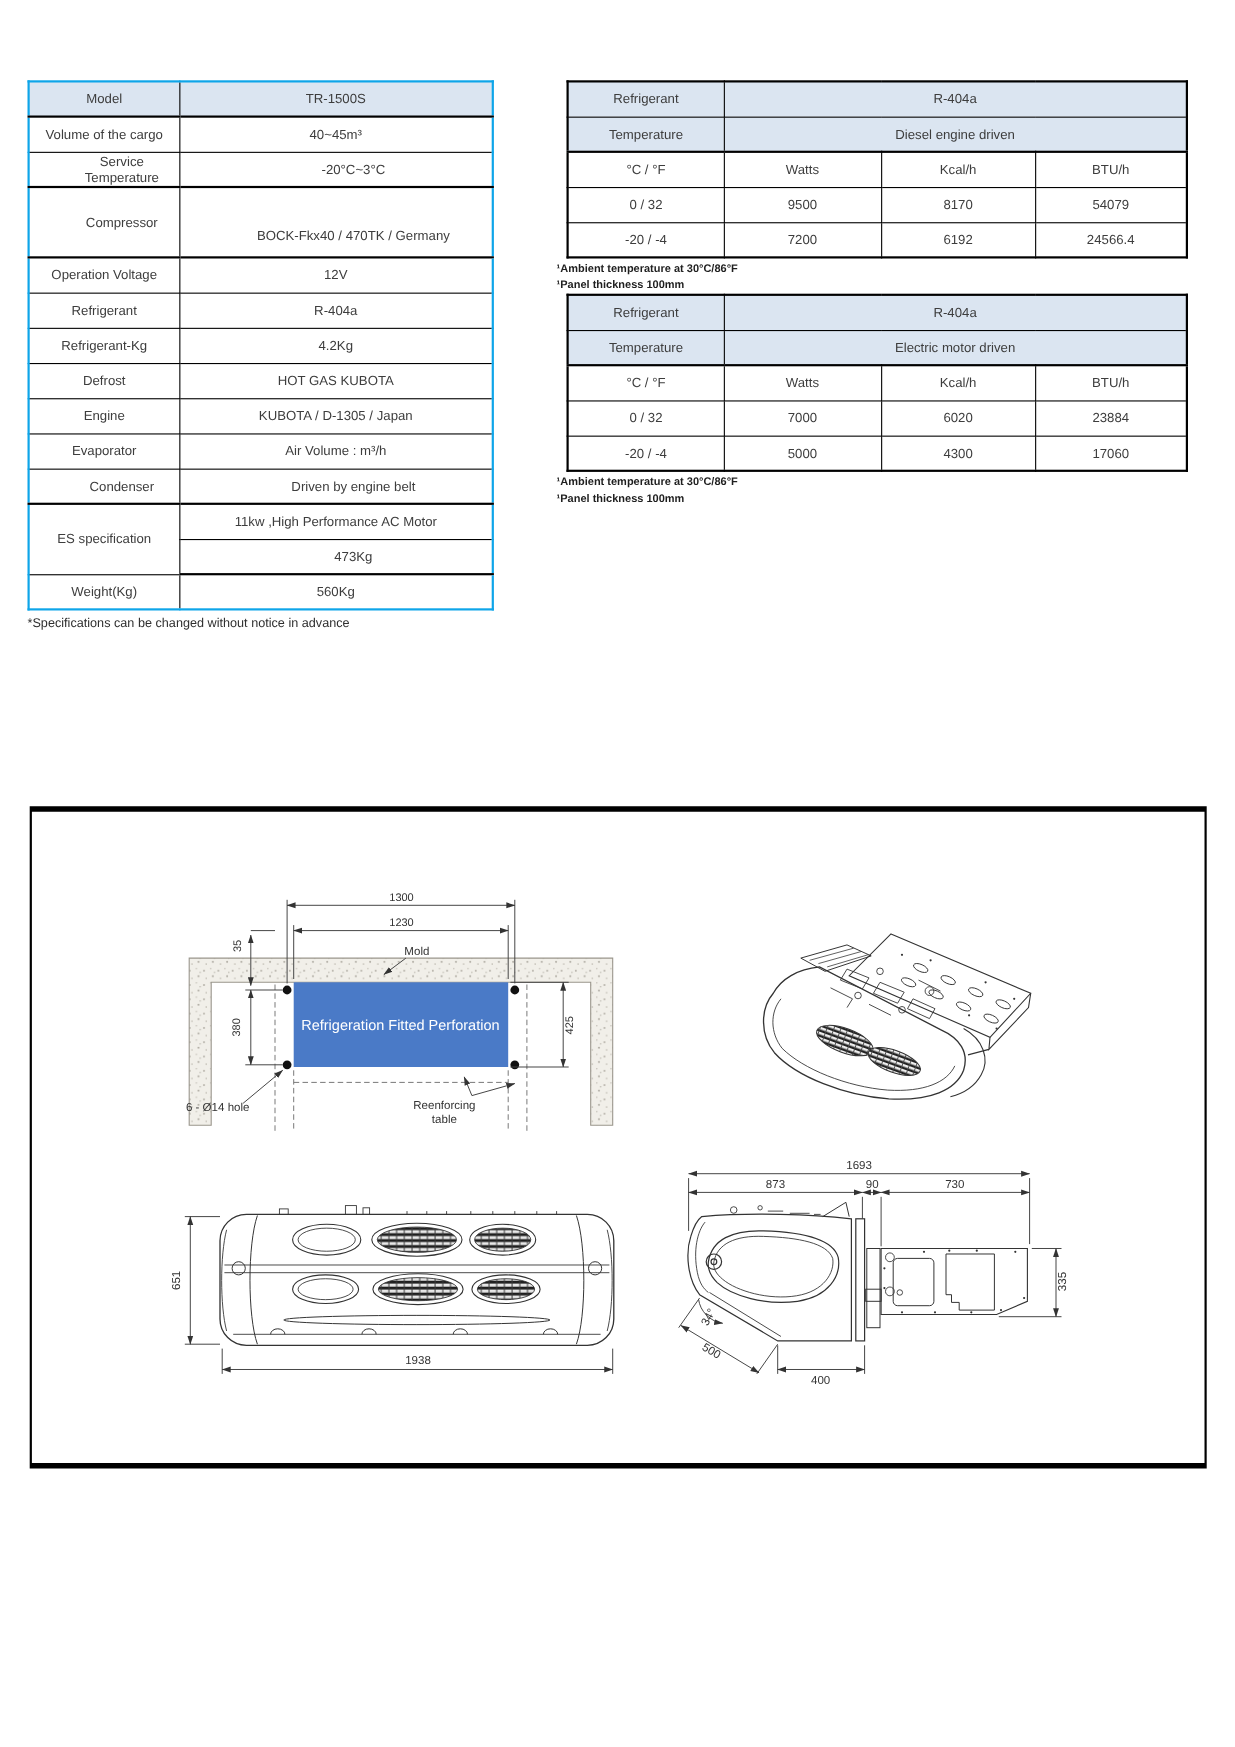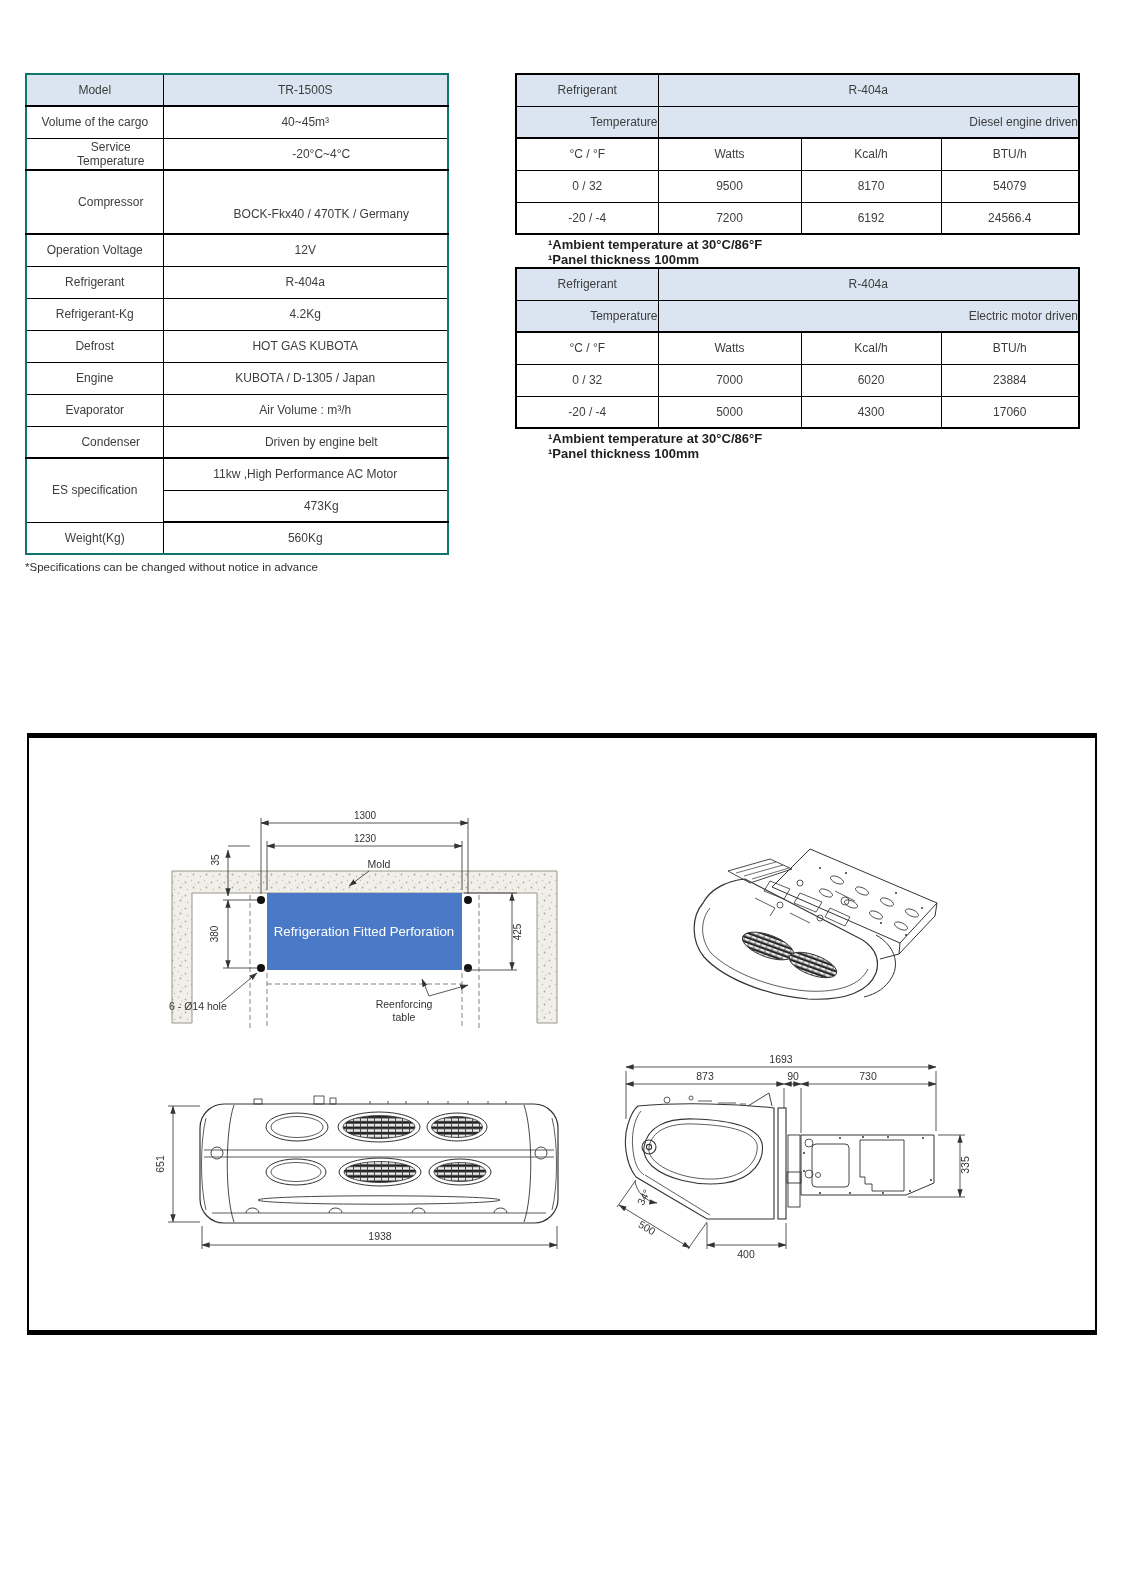--- a/index.html
+++ b/index.html
@@ -2,38 +2,38 @@
 <html><head>
 <meta charset="utf-8">
 <style>
   * { margin:0; padding:0; box-sizing:border-box; }
   html,body { background:#ffffff; }
   .page { position:relative; width:1123px; height:1588px; background:#fff;
           font-family:"Liberation Sans", sans-serif; overflow:hidden; }
   table { border-collapse:collapse; }
 
   
-  .spec-table { position:absolute; left:25px; top:73px; width:422px; table-layout:fixed; border:2px solid #0f766e; }
+  .spec-table { position:absolute; left:25px; top:73px; width:422px; table-layout:fixed; border:2px solid #0ea5e9; }
   .spec-table td { border:1px solid #000; height:32px; font-size:12px; color:#3d3d3d;
                    text-align:center; vertical-align:middle; padding:1px 3px; }
   .spec-table tr.hdr td { background:#dbe5f1; border-bottom-width:2px; }
   .spec-table tr.tb td { border-bottom-width:2px;padding-left:35px; }
   .spec-table tr.tall td { height:64px; }
   .spec-table td.vbottom { vertical-align:bottom; padding-bottom:12px; }
   .spec-note { position:absolute; left:25px; top:561px; font-size:11.5px; color:#2f2f2f; }
 
   
   .cap-table { position:absolute; left:515px; width:563px; table-layout:fixed; border:2px solid #000; }
   .cap-table td { border:1px solid #000; height:32px; font-size:12px; color:#3d3d3d;
                   text-align:center; vertical-align:middle; }
   .cap-table tr.blue td { background:#dbe5f1; }
-  .cap-table tr.bluelast td { border-bottom-width:2px;text-align:right; }
+  .cap-table tr.bluelast td { border-bottom-width:2px; }
   .cap1 { top:73px; }
   .cap2 { top:267px; }
-  .cap-notes { position:absolute; left:548px; font-size:13px; font-weight:700; color:#1f1f1f; line-height:15px; }
+  .cap-notes { position:absolute; left:506px; font-size:10px; font-weight:700; color:#1f1f1f; line-height:15px; }
   .notes1 { top:237px; }
   .notes2 { top:431px; }
 
   
   .draw-box { position:absolute; left:27px; top:733px; width:1070px; height:602px;
               border:2px solid #000; border-top-width:5px; border-bottom-width:5px; background:#fff; }
   .draw-box svg { position:absolute; }
   .d-pf  { left:128px; top:50px;  width:420px; height:265px; }
   .d-iso { left:621px; top:75px;  width:322px; height:238px; }
   .d-fv  { left:111px; top:323px; width:447px; height:198px; }
@@ -54,21 +54,21 @@
         <tr class="hdr">
       <td>Model</td>
       <td>TR-1500S</td>
     </tr>
     <tr>
       <td>Volume of the cargo</td>
       <td>40~45m³</td>
     </tr>
     <tr class="tb">
       <td>Service Temperature</td>
-      <td>-20°C~4°C</td>
+      <td>-20°C~3°C</td>
     </tr>
     <tr class="tall tb">
       <td>Compressor</td>
       <td class="vbottom">BOCK-Fkx40 / 470TK / Germany</td>
     </tr>
     <tr>
       <td>Operation Voltage</td>
       <td>12V</td>
     </tr>
     <tr>

